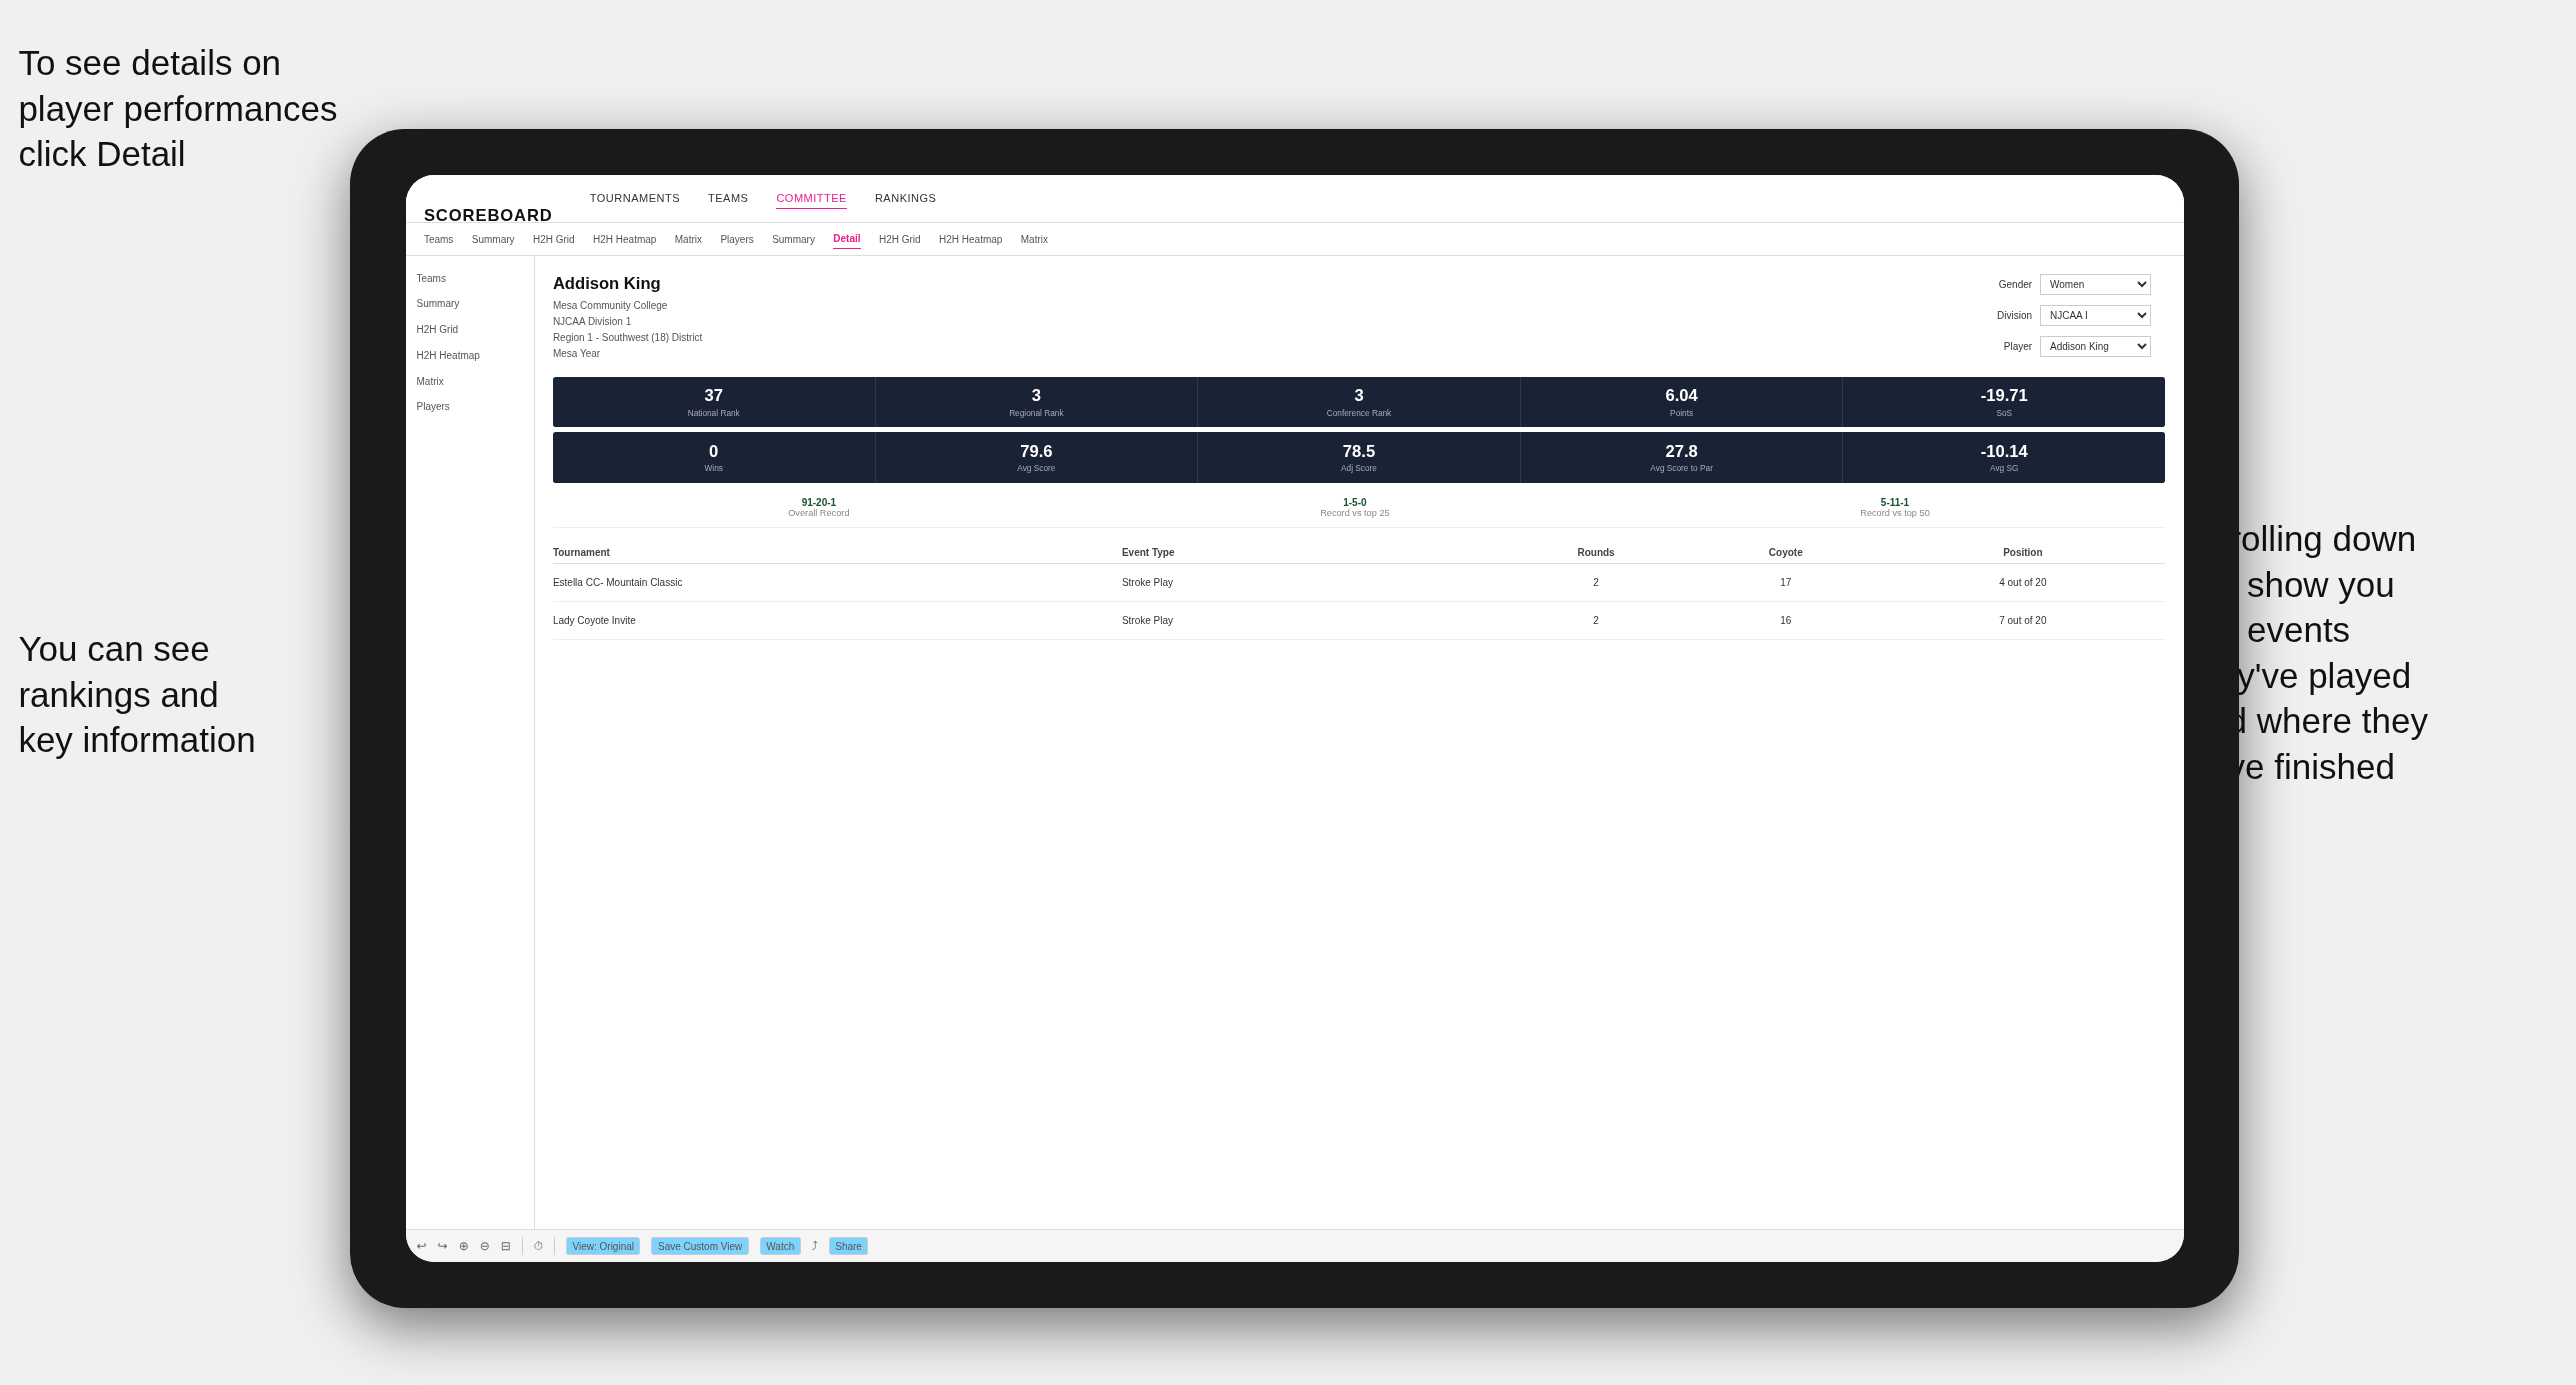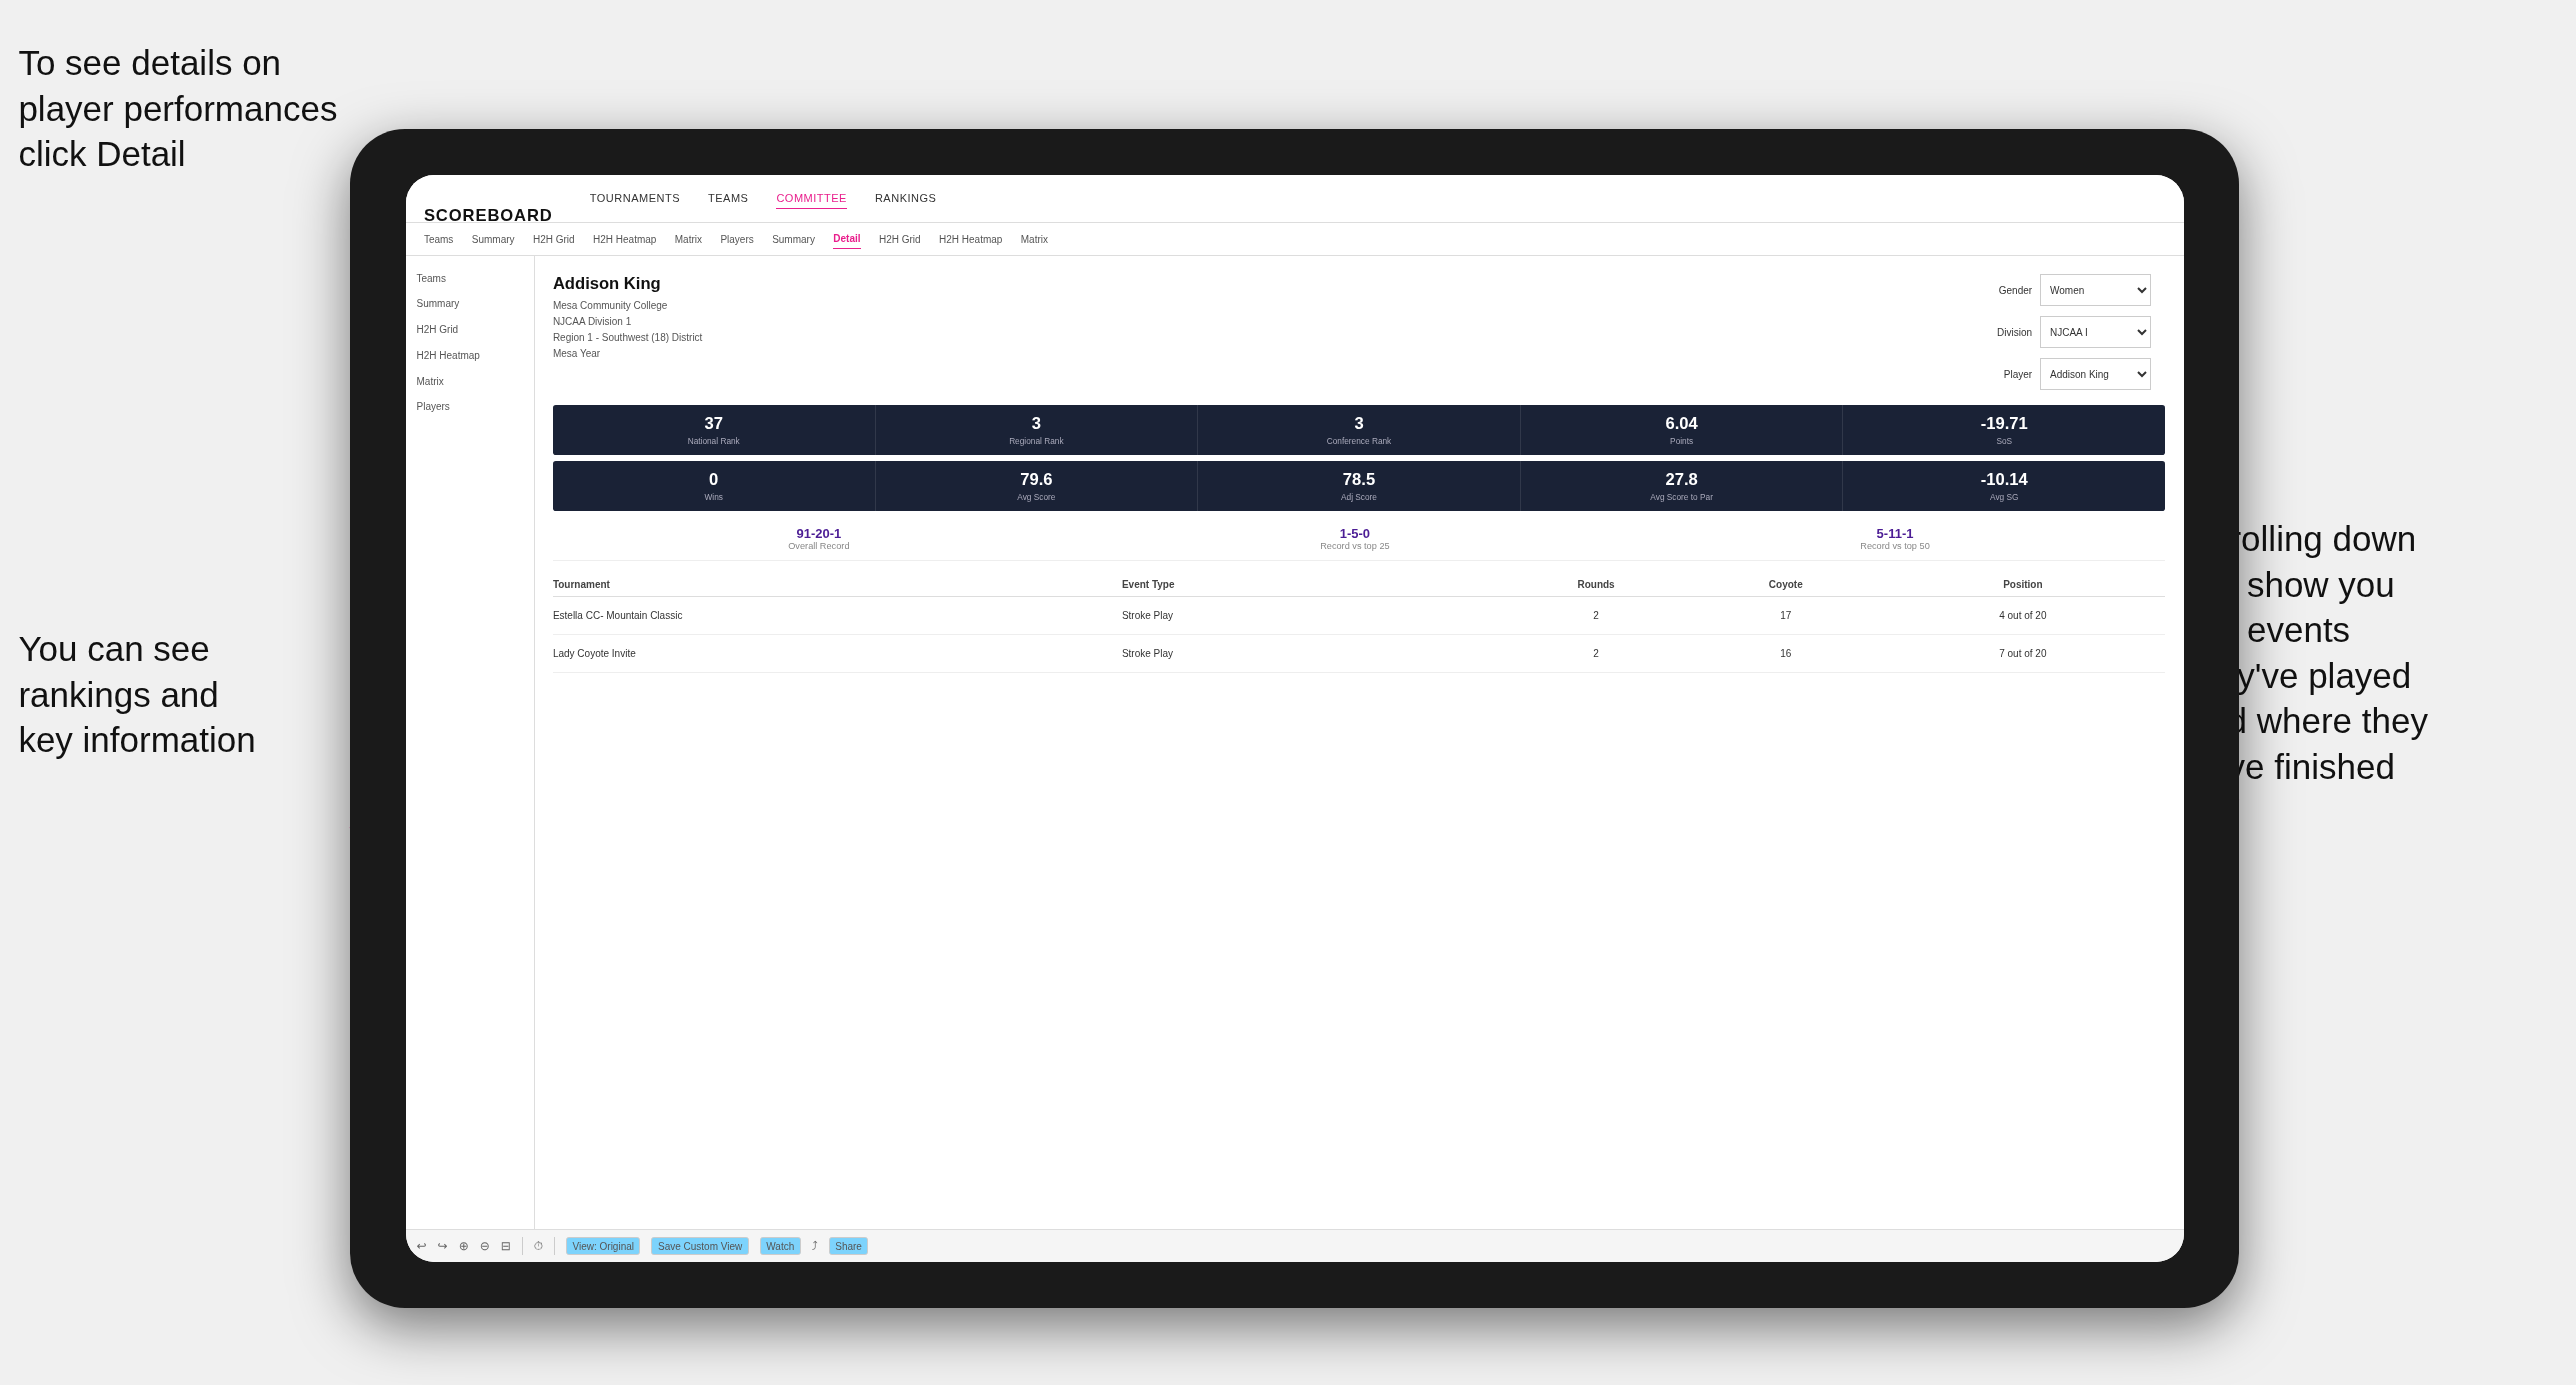--- a/index.html
+++ b/index.html
@@ -210,21 +210,21 @@
       color: #333;
       font-size: 10px;
     }
     .filter-select {
       border: 0.9px solid #ccc;
       padding: 1.8px 5.5px;
       font-size: 10px;
       background: #fff;
       color: #333;
       min-width: 111px;
-      height: 32px;
+      height: 21px;
     }
 
     
     .stats-row {
       display: flex;
       background: #1a2236;
       color: #fff;
       border-radius: 2.8px;
       margin-bottom: 5.5px;
     }
@@ -253,23 +253,23 @@
       display: flex;
       justify-content: space-around;
       padding: 9.2px 0;
       border-bottom: 0.9px solid #eee;
       margin-bottom: 13px;
     }
     .record-item {
       text-align: center;
     }
     .record-value {
-      font-size: 13px;
+      font-size: 10px;
       font-weight: bold;
-      color: #4c1d95;
+      color: #14532d;
     }
     .record-label {
       font-size: 9.2px;
       color: #888;
     }
 
     
     .table-section { margin-top: 0; }
     .table-header-row {
       display: flex;

